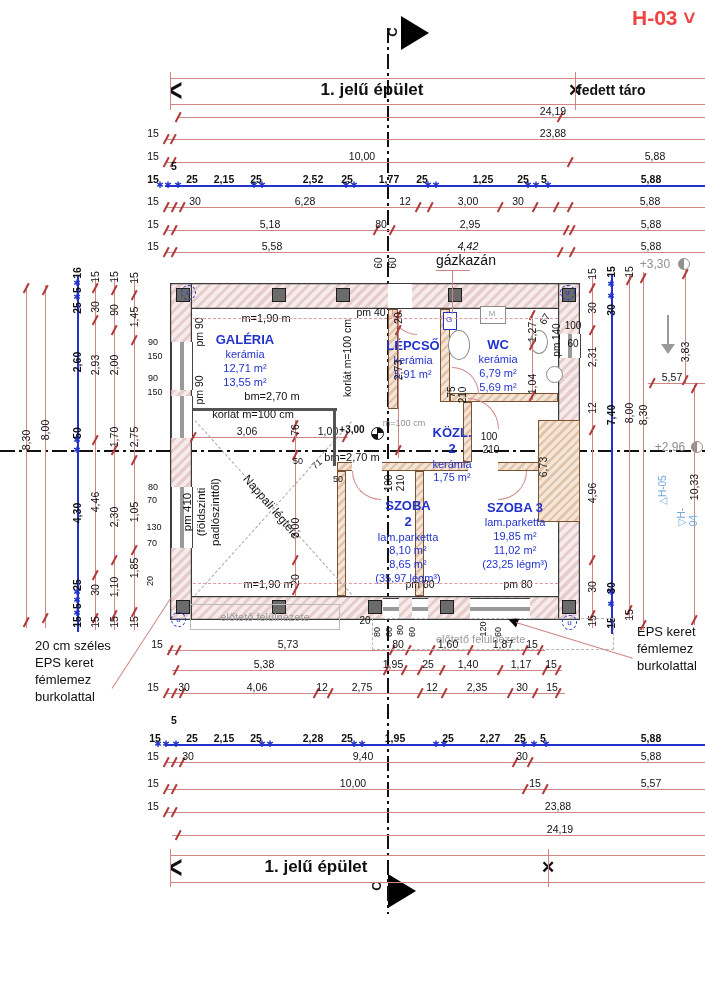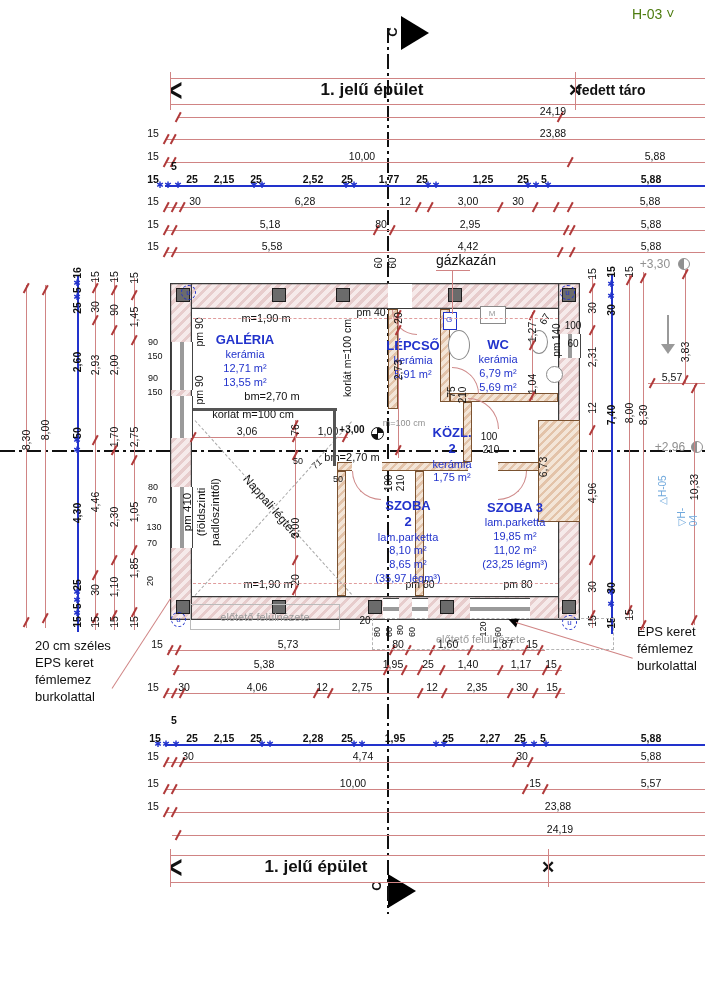--- a/index.html
+++ b/index.html
@@ -36,21 +36,21 @@
   .lvl-h{position:absolute;width:10px;height:10px;border-radius:50%;border:1px solid #909090;background:linear-gradient(90deg,#909090 50%,#fff 50%)}
   .lvl-q{position:absolute;width:11px;height:11px;border-radius:50%;border:1px solid #111;
          background:conic-gradient(#111 0 90deg,#fff 90deg 180deg,#111 180deg 270deg,#fff 270deg 360deg)}
   .fixture{position:absolute;border:1px solid #8a8a8a;background:#fff}
 </style>
 </head>
 <body>
 
 <div id="plan">
 
-  <div class="abs" style="left:632px;top:6px;font-weight:normal;font-size:14px;color:#4d7c0f">H-03 ˅</div>
+  <div class="abs" style="left:632px;top:6px;font-weight:bold;font-size:21px;color:#ef4444">H-03 ˅</div>
 
   <div class="tri-r" style="left:401px;top:16px"></div>
   <div class="cmark" style="left:392px;top:32px">C</div>
   <div class="tri-r" style="left:388px;top:874px"></div>
   <div class="cmark" style="left:376px;top:886px">C</div>
 
   <div class="axisv" style="left:387px;top:28px;height:886px"></div>
   <div class="axish" style="left:0;top:450px;width:705px"></div>
 
   <div class="dline" style="left:170px;top:78px;width:535px"></div>
@@ -263,21 +263,21 @@
     <div class="dlab" style="left: 381px; top: 229px;">80</div>
     <div class="dlab" style="left: 470px; top: 229px;">2,95</div>
     <div class="dlab" style="left: 651px; top: 229px;">5,88</div>
     <div class="dline" style="left: 165px; top: 252px; width: 540px;"></div>
     <div class="tick" style="left: 166px; top: 252px;"></div>
     <div class="tick" style="left: 174px; top: 252px;"></div>
     <div class="tick" style="left: 560px; top: 252px;"></div>
     <div class="tick" style="left: 572px; top: 252px;"></div>
     <div class="dlab" style="left: 153px; top: 251px;">15</div>
     <div class="dlab" style="left: 272px; top: 251px;">5,58</div>
-    <div class="dlab" style="left: 468px; top: 251px;">4,42</div>
+    <div class="dlab" style="left: 468px; top: 251px; font-style: italic;">4,42</div>
     <div class="dlab" style="left: 651px; top: 251px;">5,88</div>
     <div class="dline" style="left: 193px; top: 437px; width: 155px;"></div>
     <div class="tick" style="left: 193px; top: 437px;"></div>
     <div class="tick" style="left: 295px; top: 437px;"></div>
     <div class="tick" style="left: 345px; top: 437px;"></div>
     <div class="dlab" style="left: 247px; top: 436px;">3,06</div>
     <div class="dlab" style="left: 328px; top: 436px;">1,00</div>
     <div class="dline" style="left: 648px; top: 383px; width: 57px;"></div>
     <div class="tick" style="left: 652px; top: 383px;"></div>
     <div class="dline" style="left: 168px; top: 650px; width: 377px;"></div>
@@ -357,21 +357,21 @@
     <div class="dlab bold" style="left: 543px; top: 743px;">5</div>
     <div class="dlab bold" style="left: 651px; top: 743px;">5,88</div>
     <div class="dline" style="left: 165px; top: 762px; width: 540px;"></div>
     <div class="tick" style="left: 166px; top: 762px;"></div>
     <div class="tick" style="left: 174px; top: 762px;"></div>
     <div class="tick" style="left: 182px; top: 762px;"></div>
     <div class="tick" style="left: 515px; top: 762px;"></div>
     <div class="tick" style="left: 530px; top: 762px;"></div>
     <div class="dlab" style="left: 153px; top: 761px;">15</div>
     <div class="dlab" style="left: 188px; top: 761px;">30</div>
-    <div class="dlab" style="left: 363px; top: 761px;">4,74</div>
+    <div class="dlab" style="left: 363px; top: 761px;">9,40</div>
     <div class="dlab" style="left: 522px; top: 761px;">30</div>
     <div class="dlab" style="left: 651px; top: 761px;">5,88</div>
     <div class="dline" style="left: 165px; top: 789px; width: 540px;"></div>
     <div class="tick" style="left: 166px; top: 789px;"></div>
     <div class="tick" style="left: 174px; top: 789px;"></div>
     <div class="tick" style="left: 525px; top: 789px;"></div>
     <div class="tick" style="left: 545px; top: 789px;"></div>
     <div class="dlab" style="left: 153px; top: 788px;">15</div>
     <div class="dlab" style="left: 353px; top: 788px;">10,00</div>
     <div class="dlab" style="left: 535px; top: 788px;">15</div>

